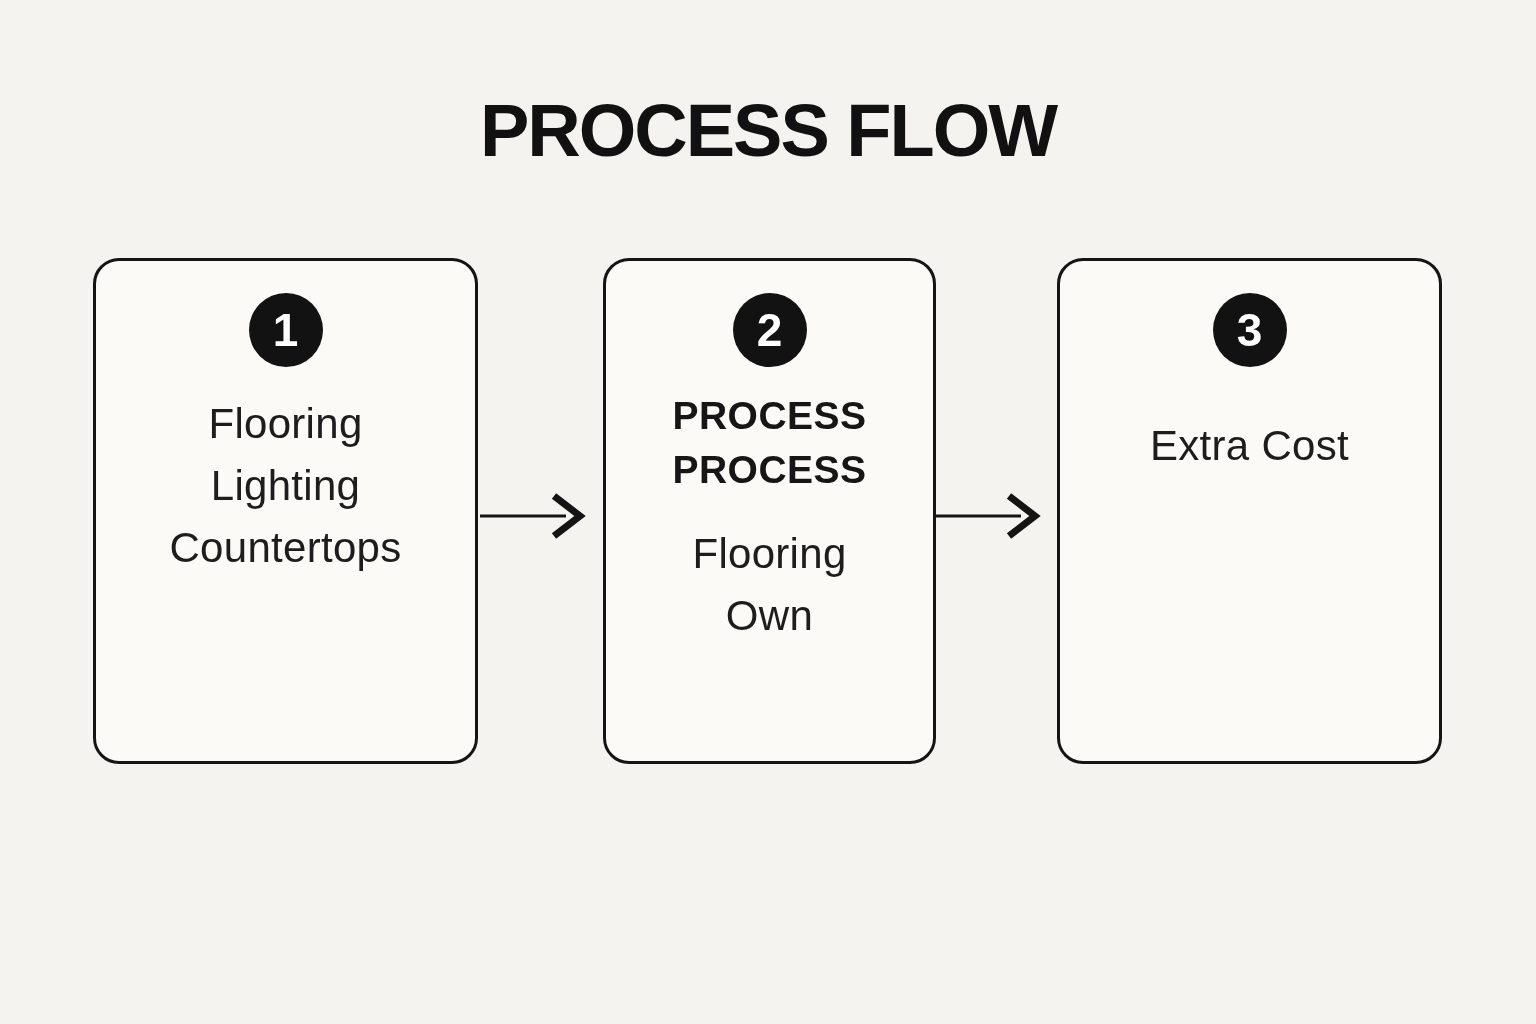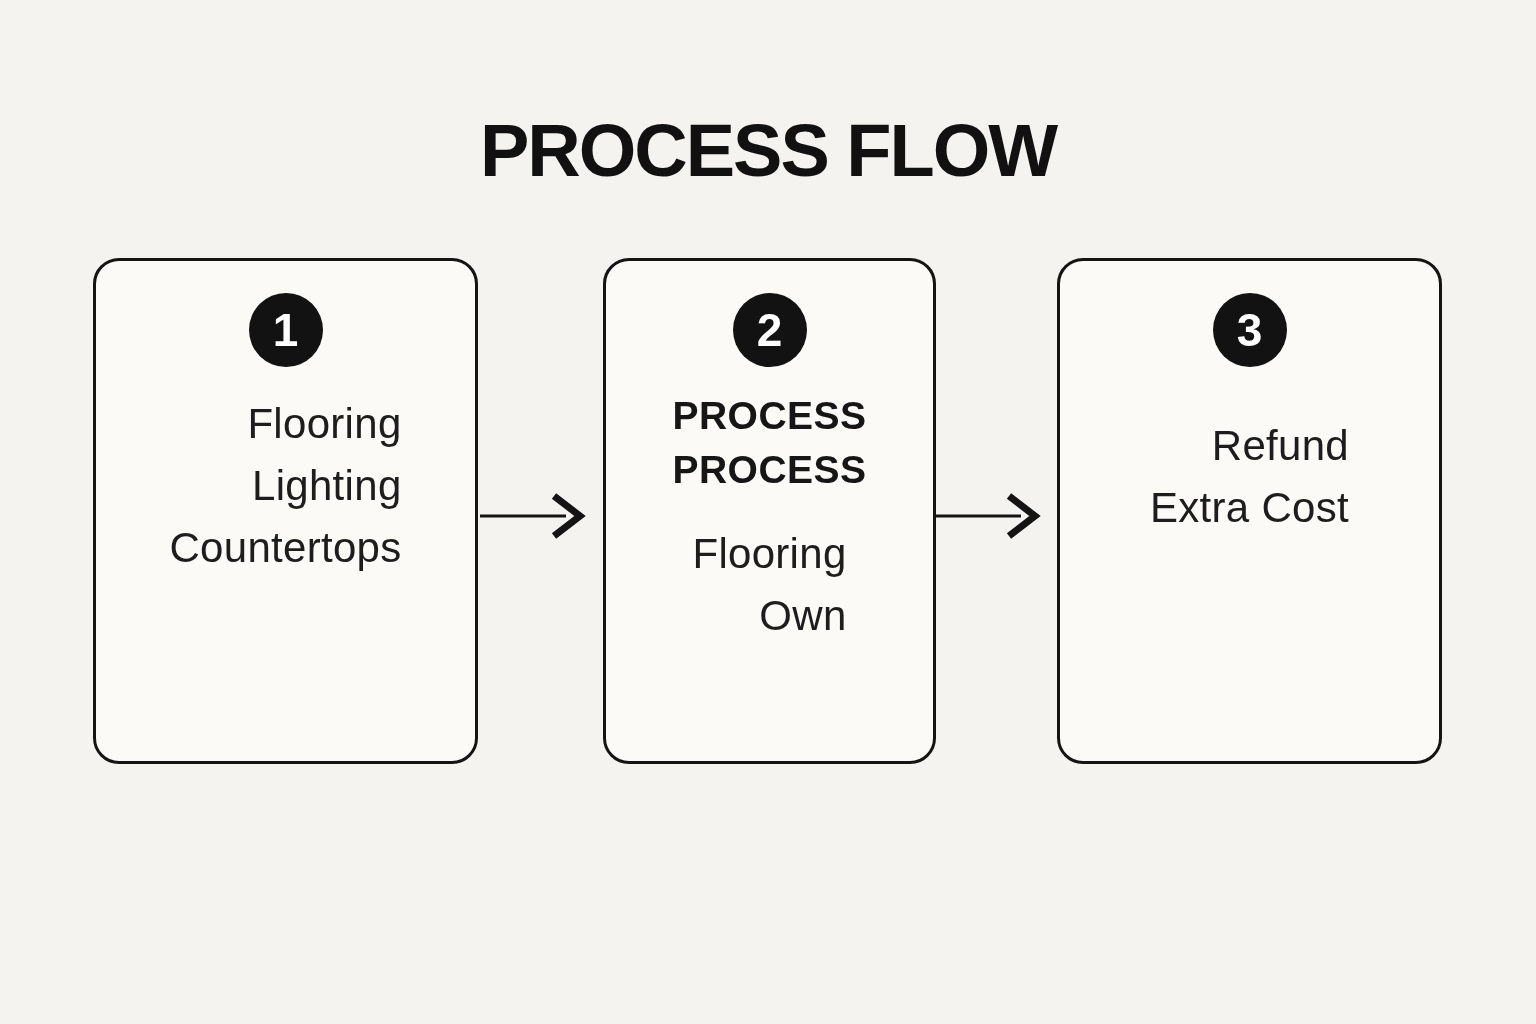--- a/index.html
+++ b/index.html
@@ -20,21 +20,20 @@
     position: absolute;
     top: 94px;
     left: 0;
     width: 100%;
     text-align: center;
     font-size: 74px;
     font-weight: 700;
     letter-spacing: -2px;
     color: #111111;
     line-height: 1;
-    margin-top: 20px;
   }
   .card {
     position: absolute;
     top: 258px;
     height: 506px;
     box-sizing: border-box;
     background: #FBFAF7;
     border: 3px solid #141414;
     border-radius: 26px;
     display: flex;
@@ -68,21 +67,21 @@
     line-height: 54px;
     letter-spacing: 0.5px;
     text-align: center;
     color: #161616;
   }
   .heading span { white-space: nowrap; }
   .items {
     margin-top: 26px;
     display: flex;
     flex-direction: column;
-    align-items: flex-end;
+    align-items: center;
     font-size: 42px;
     font-weight: 400;
     line-height: 62px;
     letter-spacing: 0.3px;
     text-align: center;
     color: #1d1d1d;
   }
   .items span { white-space: nowrap; }
   .arrows {
     position: absolute;
@@ -117,21 +116,20 @@
       <span>Flooring</span>
       <span>Own</span>
     </div>
   </div>
 
   <div class="card card-3">
     <div class="badge">3</div>
     <div class="heading">
     </div>
     <div class="items">
-      <span>Refund</span>
       <span>Extra Cost</span>
     </div>
   </div>
 
   <svg class="arrows" width="1536" height="1024" viewBox="0 0 1536 1024">
     <g>
       <line x1="480" y1="516" x2="566" y2="516" stroke="#141414" stroke-width="3"></line>
       <polyline points="554,496 580,516 554,536" fill="none" stroke="#141414" stroke-width="7"></polyline>
     </g>
     <g>

